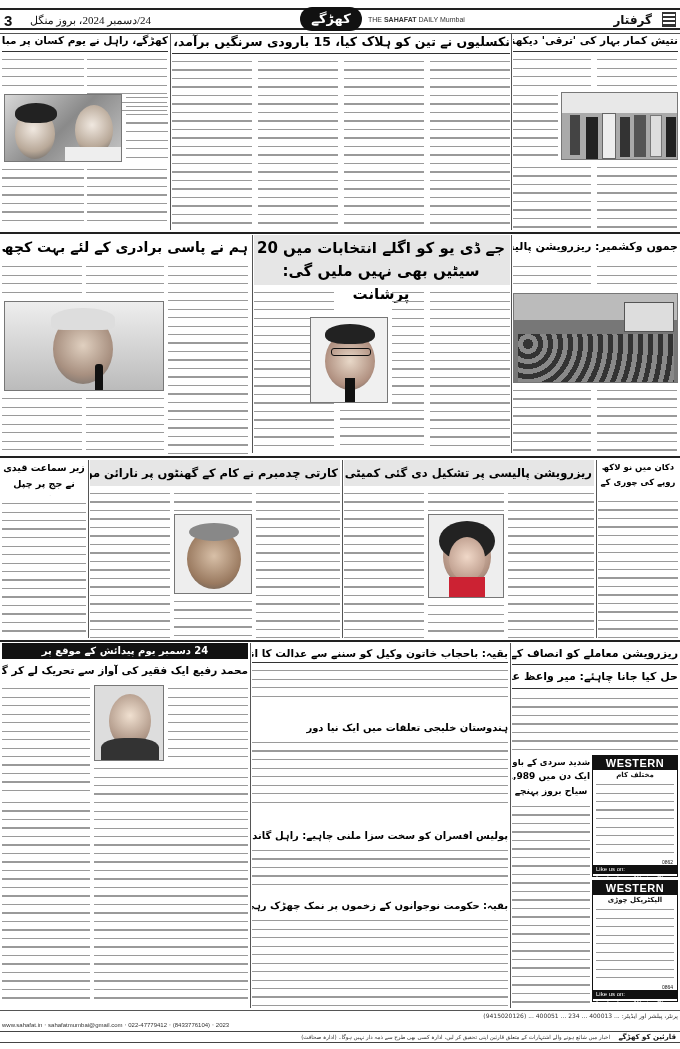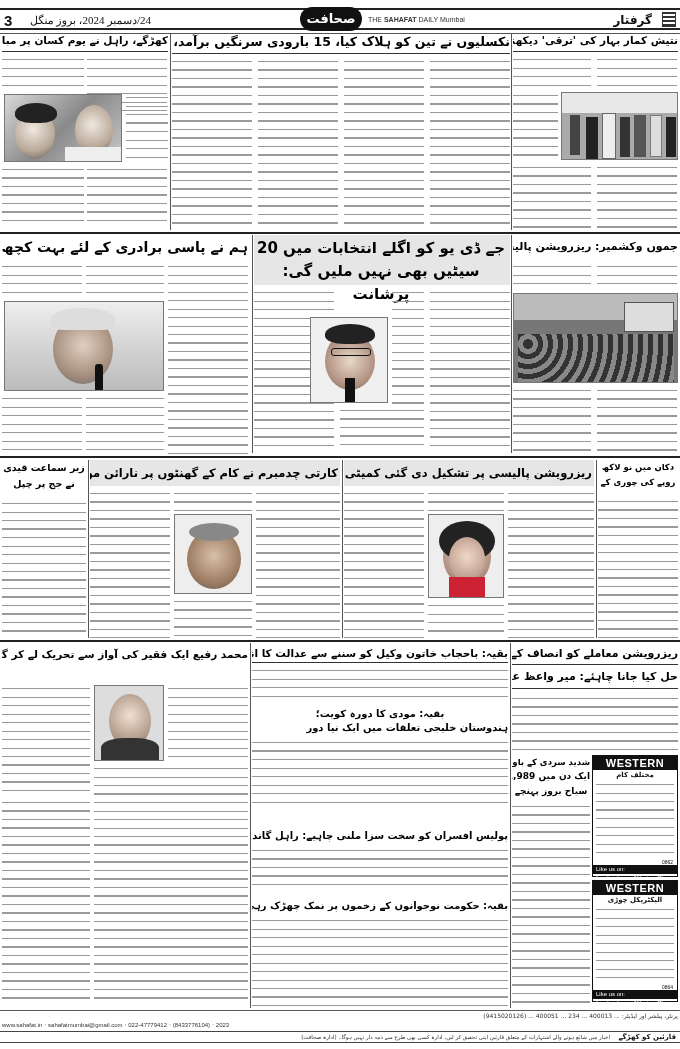--- a/index.html
+++ b/index.html
@@ -33,21 +33,21 @@
   .footer { font-size: 6px; line-height: 9px; color: #333; }
   .footer .en { font-family: "Liberation Sans", sans-serif; }
   .num { font-family: "Liberation Sans", sans-serif; }
 </style>
 </head>
 <body>
 
 <div class="abs masthead">
   <span class="abs pagenum num">3</span>
   <span class="abs date rtl">24/دسمبر 2024، بروز منگل</span>
-  <span class="abs logo rtl">صحافت</span>
+  <span class="abs logo rtl">کھڑگے</span>
   <span class="abs eng"><span>THE </span><b>SAHAFAT</b><span> DAILY Mumbai</span></span>
   <span class="abs sect rtl">گرفتار</span>
   <span class="abs secicon"></span>
 </div>
 
 <div class="abs hrule" style="left:0;top:33px;width:680px;"></div>
 
 <div class="abs rtl" style="left:2px;top:34px;width:166px;">
   <div class="hl bx" style="font-size:10.5px;height:18px;">کھڑگے، راہل نے یوم کسان پر مبارکباد پیش کی</div>
   <div class="abs txt lines" style="left:85px;top:22px;width:80px;height:60px;"></div>
@@ -192,37 +192,37 @@
 
 <div class="abs rtl" style="left:598px;top:460px;width:80px;">
   <div class="hl" style="font-size:8.5px;white-space:normal;line-height:15px;height:34px;text-align:center;">دکان میں نو لاکھ روپے کی چوری کے مقدمہ میں دو ملزمان گرفتار</div>
   <div class="abs txt lines" style="left:0;top:38px;width:80px;height:140px;"></div>
   <div class="abs" style="width:0;height:0;overflow:hidden;">امبور (یو این آئی) رستمان میں دمبیر کے کوتوالی تھانہ علاقے میں واقع چوڑی بازار کی دکان میں چوری</div>
 </div>
 
 <div class="abs hrule" style="left:0;top:640px;width:680px;height:2px;background:#222;"></div>
 
 <div class="abs rtl" style="left:2px;top:643px;width:246px;">
+  <div class="banner" style="height:16px;line-height:16px;font-size:10px;">24 دسمبر یوم پیدائش کے موقع پر</div>
   <div class="hl" style="font-size:10.5px;height:22px;line-height:22px;text-align:center;">محمد رفیع ایک فقیر کی آواز سے تحریک لے کر گلوکاری کی دنیا کے بے تاج بادشاہ بنے</div>
   <div class="abs txt lines" style="left:0;top:42px;width:88px;height:110px;"></div>
   <div class="abs photo" style="left:92px;top:42px;width:70px;height:76px;background:#ddd;">
     <div class="face" style="left:14px;top:8px;width:42px;height:54px;background:radial-gradient(circle at 50% 40%, #f0e0d0, #b09888 65%, #666);"></div>
     <div class="abs" style="left:6px;top:52px;width:58px;height:24px;background:#333;border-radius:40% 40% 0 0;"></div>
   </div>
   <div class="abs txt lines" style="left:166px;top:42px;width:80px;height:76px;"></div>
   <div class="abs txt lines" style="left:92px;top:122px;width:154px;height:240px;"></div>
   <div class="abs txt lines" style="left:0;top:156px;width:88px;height:206px;"></div>
 </div>
 
 <div class="abs vrule" style="left:250px;top:643px;height:365px;"></div>
 
 <div class="abs rtl" style="left:252px;top:643px;width:256px;">
   <div class="hl bx" style="font-size:10.5px;height:20px;line-height:20px;text-align:center;">بقیہ: باحجاب خاتون وکیل کو سننے سے عدالت کا انکار</div>
   <div class="abs txt lines" style="left:0;top:24px;width:256px;height:34px;"></div>
-  <div class="hl abs" style="left:0;top:64px;width:256px;font-size:10px;line-height:14px;text-align:center;">بقیہ: مودی کا دورہ کویت؛</div>
   <div class="hl abs" style="left:0;top:78px;width:256px;font-size:10px;line-height:14px;">ہندوستان خلیجی تعلقات میں ایک نیا دور</div>
   <div class="abs txt lines" style="left:0;top:96px;width:256px;height:68px;"></div>
   <div class="hl abs" style="left:0;top:186px;width:256px;font-size:10px;line-height:14px;text-align:center;">پولیس افسران کو سخت سزا ملنی چاہیے: راہل گاندھی</div>
   <div class="abs txt lines" style="left:0;top:204px;width:256px;height:42px;"></div>
   <div class="hl abs" style="left:0;top:256px;width:256px;font-size:10px;line-height:14px;text-align:center;">بقیہ: حکومت نوجوانوں کے زخموں پر نمک چھڑک رہی ہے</div>
   <div class="abs txt lines" style="left:0;top:274px;width:256px;height:90px;"></div>
 </div>
 
 <div class="abs vrule" style="left:510px;top:643px;height:365px;"></div>
 

